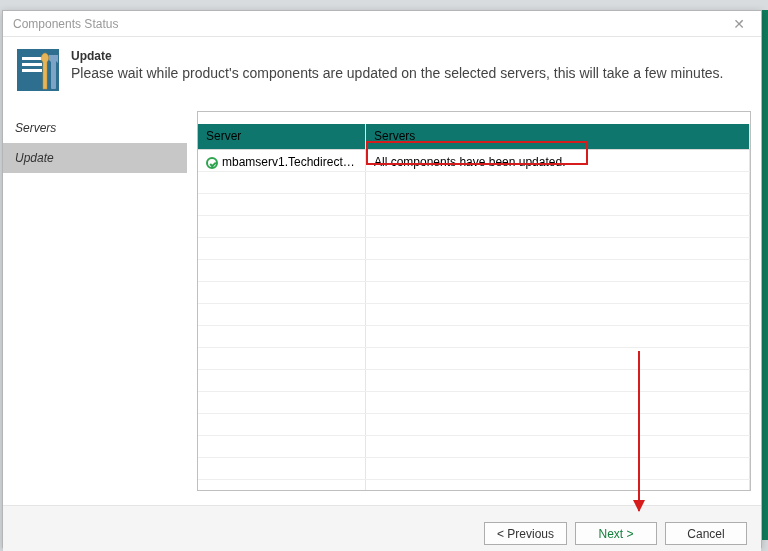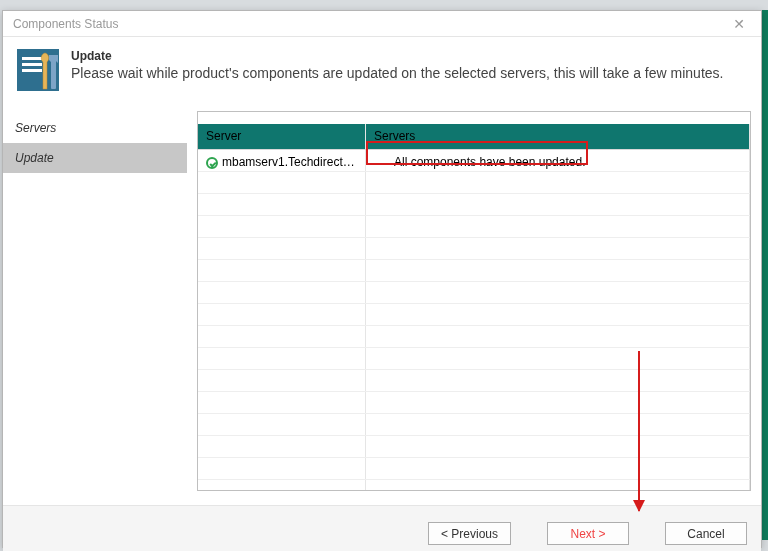--- a/index.html
+++ b/index.html
@@ -130,21 +130,20 @@
     }
     .col-server { width: 168px; }
     .col-status { flex: 1; }
     .grid-body {
       height: 352px;
     }
     .grid-row {
       display: flex;
       height: 22px;
       border-bottom: 1px solid #eee;
-      gap: 20px;
     }
     .grid-row:nth-child(odd) { background: #fff; }
     .grid-row:nth-child(even) { background: #fff; }
     .status-icon-ok {
       display: inline-block;
       width: 12px; height: 12px;
       border-radius: 50%;
       background: #fff;
       border: 2px solid #2ea44f;
       position: relative;
@@ -202,24 +201,23 @@
     }
     .btn {
       min-width: 82px;
       height: 23px;
       padding: 0 12px;
       background: #fdfdfd;
       border: 1px solid #adadad;
       font-size: 12px;
       color: #333;
       cursor: pointer;
-      margin-left: 28px;
     }
     .btn:disabled {
-      color: #ef4444;
+      color: #15803d;
       cursor: default;
     }
     .btn.highlight {
       border: 2px solid #1a6fb5;
     }
     
     .bgstrip {
       position: absolute;
       right: 0; top: 10px;
       width: 6px;

